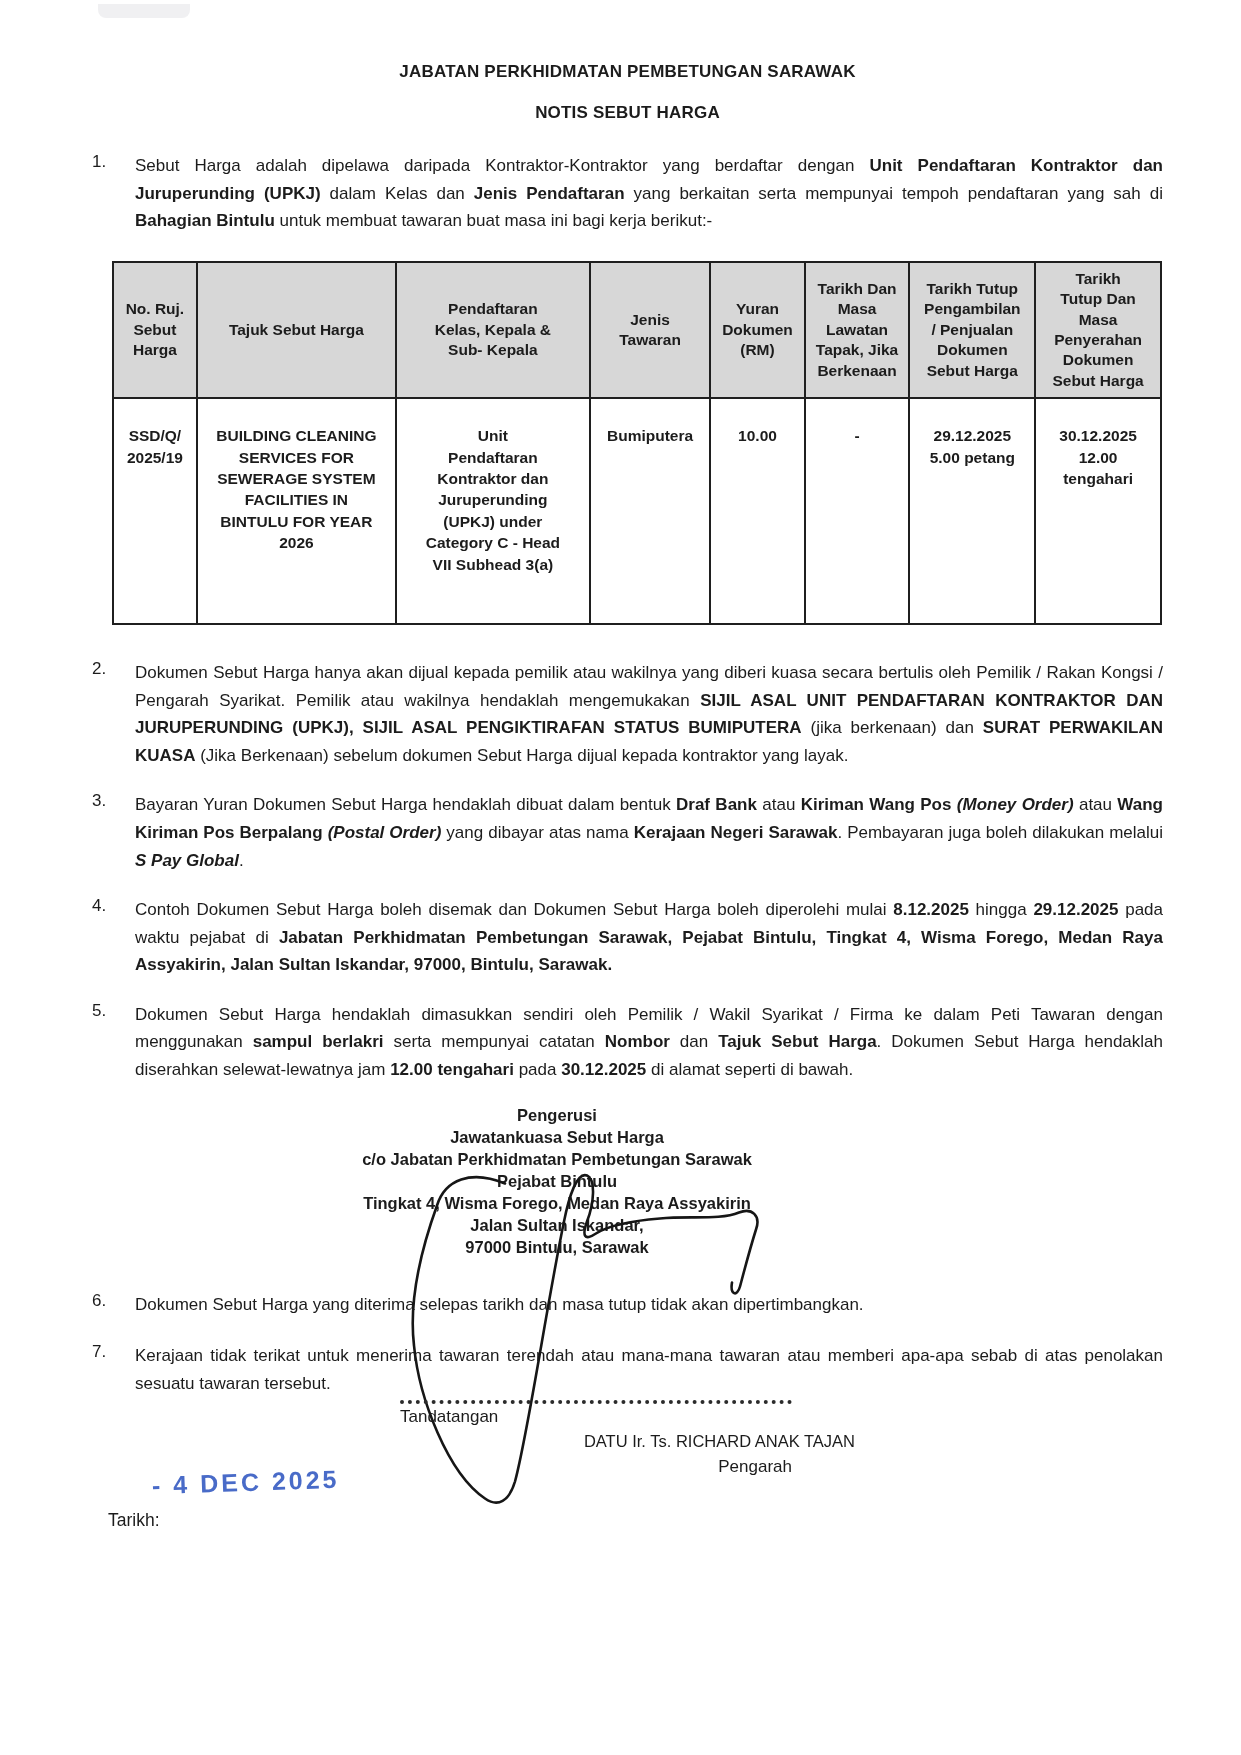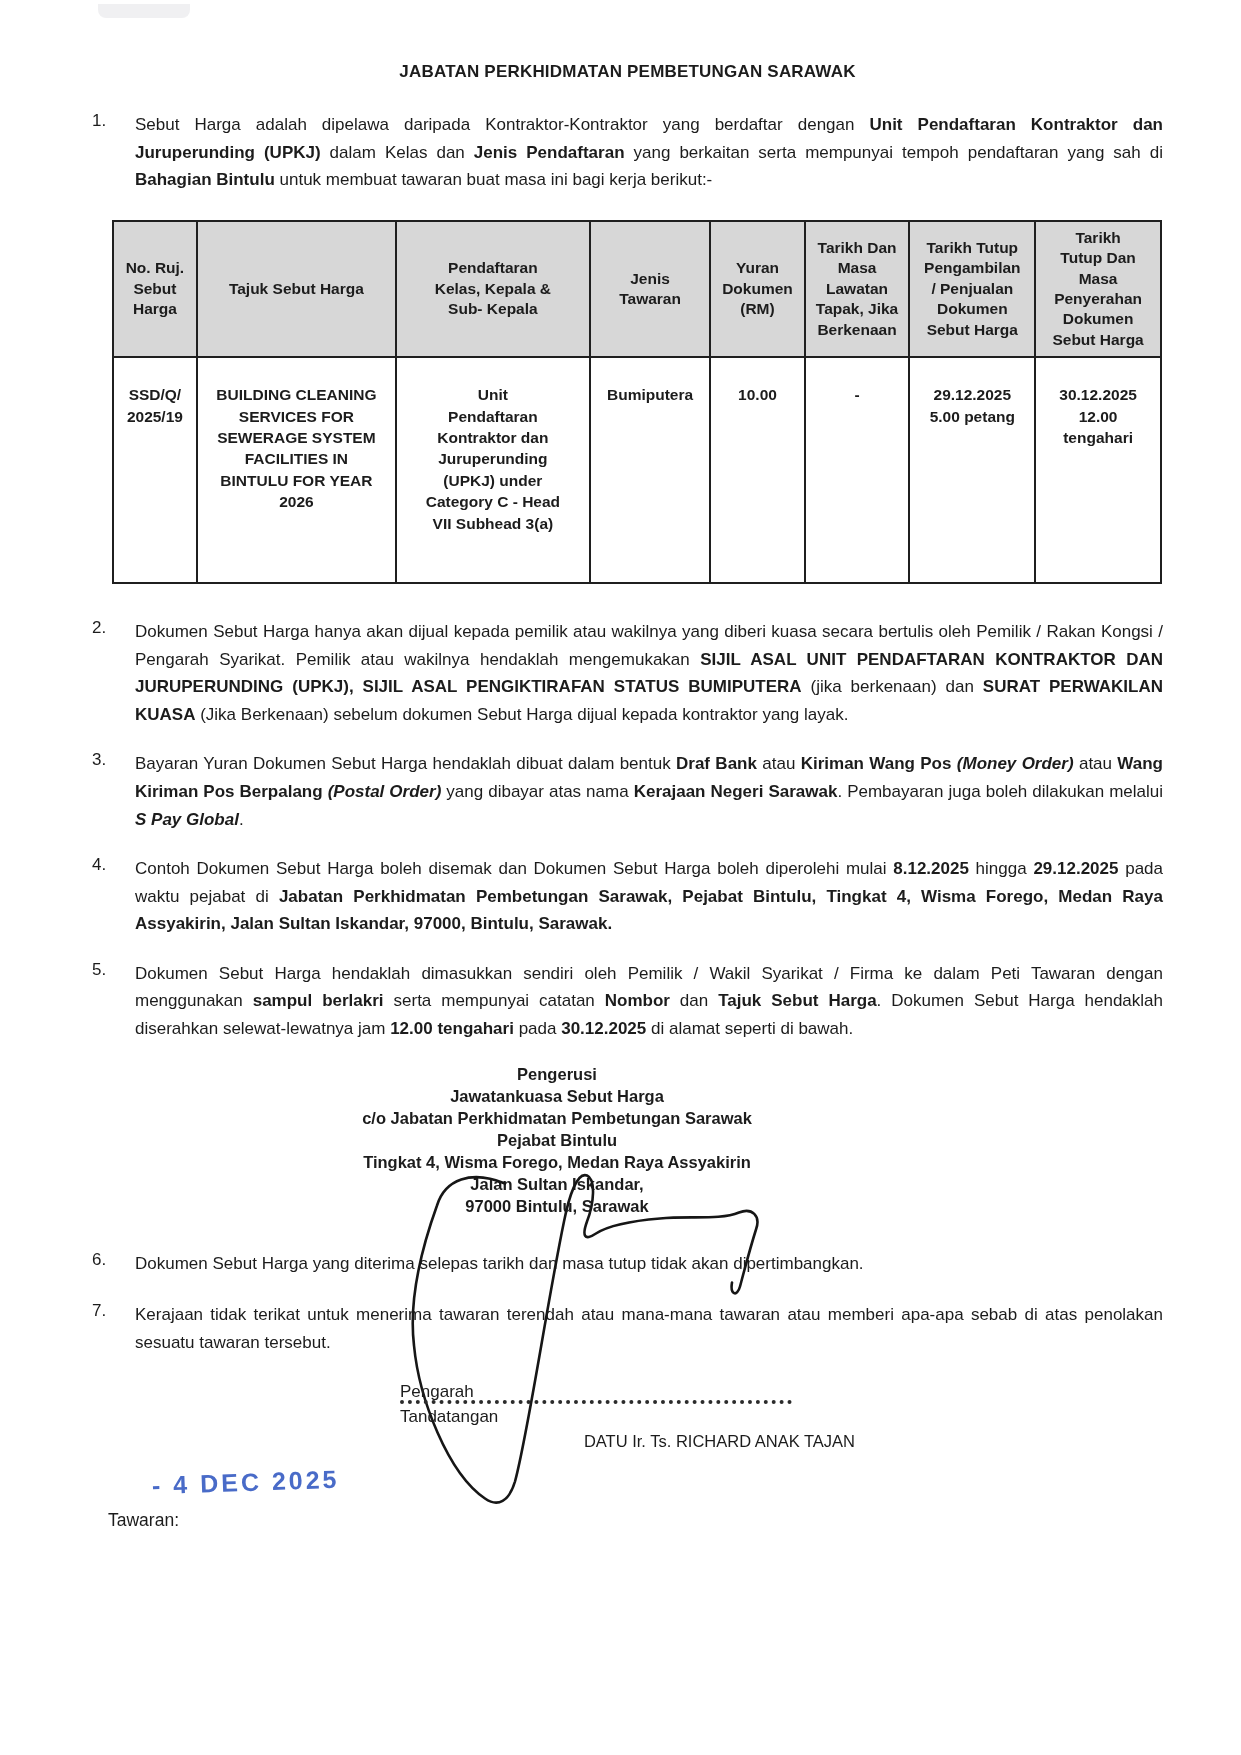--- a/index.html
+++ b/index.html
@@ -56,39 +56,40 @@
   }
   .address{
     margin-top:22px;margin-left:75px;width:780px;
     text-align:center;font-weight:bold;
     font-size:16.5px;line-height:1.33;
   }
   .sig-svg{position:absolute;left:393px;top:1158px;width:400px;height:348px;}
   .sig-line{position:absolute;left:400px;top:1376px;width:392px;height:20px;border-bottom:4px dotted #2b2b2b;}
   .sig-label{position:absolute;left:400px;top:1403px;width:392px;text-align:left;font-size:17px;}
   .sig-name{position:absolute;left:335px;top:1428px;width:520px;text-align:right;font-size:16.5px;}
-  .sig-role{position:absolute;left:400px;top:1378px;width:392px;text-align:left;font-size:17px;}
+  .sig-role{position:absolute;left:400px;top:1453px;width:392px;text-align:right;font-size:17px;}
   .stamp{
     position:absolute;left:152px;top:1464px;
     color:#3c60c4;font-weight:bold;font-size:25px;letter-spacing:3px;
     transform:rotate(-2deg);opacity:.93;white-space:nowrap;
   }
   .date-label{position:absolute;left:108px;top:1506px;font-size:17.5px;}
   .footnote{
     position:absolute;left:106px;top:1548px;right:75px;
     font-size:13.5px;line-height:1.4;
   }
 </style>
 </head>
 <body>
 
 <div class="page">
   <div class="smudge"></div>
 
   <div class="title">JABATAN PERKHIDMATAN PEMBETUNGAN SARAWAK</div>
+  <div class="subtitle">NOTIS SEBUT HARGA</div>
 
   <div class="item item1">
     <span class="num">1.</span>
     <span class="txt"><span>Sebut Harga adalah dipelawa daripada Kontraktor-Kontraktor yang berdaftar dengan </span><span style="font-weight: bold;">Unit Pendaftaran Kontraktor dan Juruperunding (UPKJ)</span><span> dalam Kelas dan </span><span style="font-weight: bold;">Jenis Pendaftaran</span><span> yang berkaitan serta mempunyai tempoh pendaftaran yang sah di </span><span style="font-weight: bold;">Bahagian Bintulu</span><span> untuk membuat tawaran buat masa ini bagi kerja berikut:-</span></span>
   </div>
 
   <table class="quote-table">
     <colgroup>
       <col style="width:8%">
         <col style="width:19%">
@@ -173,15 +174,15 @@
              C 357 85, 351 108, 347 123
              C 344 134, 337 131, 339 119" fill="none" stroke="#161616" stroke-width="2.6" stroke-linecap="round"></path>
   </svg>
 
   <div class="sig-line"></div>
   <div class="sig-label">Tandatangan</div>
   <div class="sig-name">DATU Ir. Ts. RICHARD ANAK TAJAN</div>
   <div class="sig-role">Pengarah</div>
 
   <div class="stamp">- 4 DEC 2025</div>
-  <div class="date-label">Tawaran:</div>
+  <div class="date-label">Tarikh:</div>
 
 </div>
 
 </body></html>

